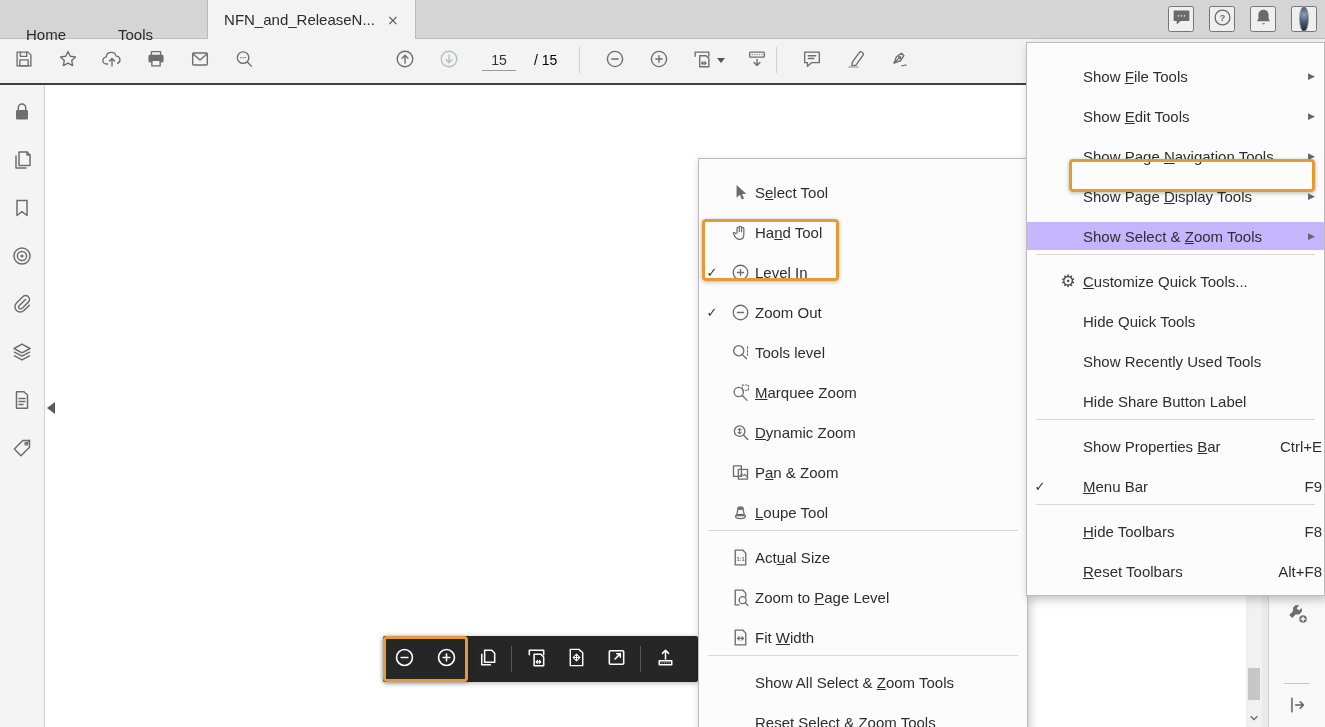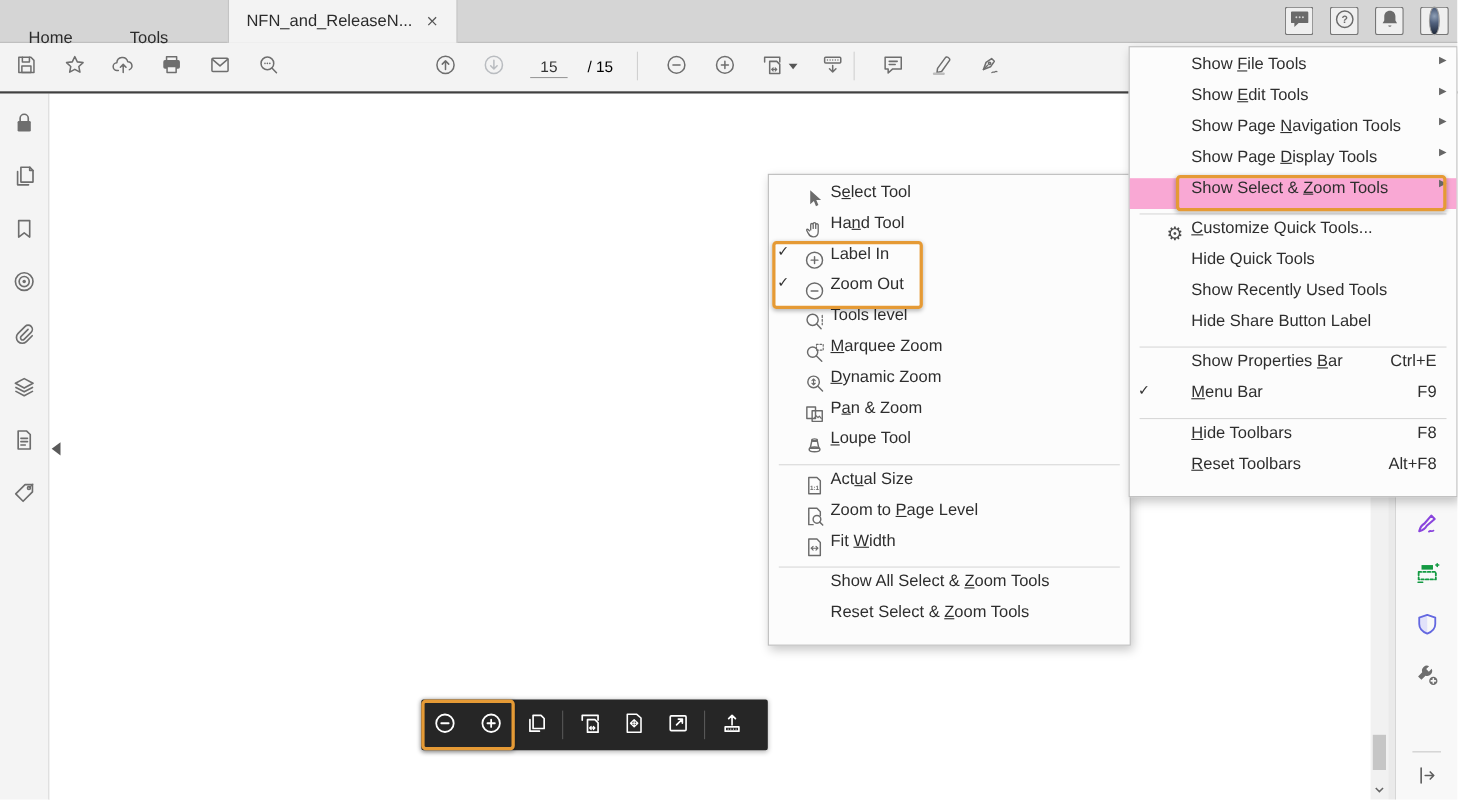--- a/index.html
+++ b/index.html
@@ -77,22 +77,22 @@
   .rb-sep{position:absolute;left:15px;top:600px;width:26px;height:1px;background:#c8c8c8;}
   .rb-expand{position:absolute;left:0;right:0;top:610px;display:flex;justify-content:center;color:#5e5e5e;}
   .rb-expand svg{width:22px;height:22px;}
 
   
   .menu{position:absolute;background:#fcfcfc;border:1px solid #bcbcbc;
         box-shadow:2px 4px 9px rgba(0,0,0,.22);z-index:10;padding:7px 0 10px 0;
         box-sizing:border-box;font-size:15px;color:#2e2e2e;}
   .menu-center{left:698px;top:158px;width:330px;}
   .menu-right{left:1026px;top:42px;width:299px;}
-  .mi{height:28px;display:flex;position:relative;padding-right:18px;}
-  .mi.hl{background:#f9a8d4;}
+  .mi{height:28px;display:flex;align-items:center;position:relative;padding-right:2px;margin-top:12px;}
+  .mi.hl{background:#c4b5fd;}
   .mi-check{width:26px;text-align:center;font-size:13px;color:#333;flex:0 0 26px;}
   .mi-icn{width:30px;flex:0 0 30px;display:flex;align-items:center;justify-content:center;color:#6b6b6b;}
   .mi-icn svg{width:21px;height:21px;}
   .mi-icn .gear{font-size:17px;color:#4a4a4a;line-height:1;}
   .mi-label{white-space:nowrap;}
   .mn{text-decoration:underline;}
   .mi-short{margin-left:auto;white-space:nowrap;}
   .mi-arrow{position:absolute;right:9px;font-size:9px;color:#666;}
   .msep{height:1px;background:#d8d8d8;margin:4px 9px;}
   .callout{position:absolute;border:3px solid var(--accent,#e59a35);border-radius:4px;
@@ -448,21 +448,21 @@
       <span class="mi-label">Ha<span class="mn">n</span>d Tool</span>
     </div>
     <div class="mi">
       <span class="mi-check glyph">✓</span>
       <span class="mi-icn">
         <svg viewBox="0 0 24 24" fill="none" stroke="currentColor" stroke-width="1.5" stroke-linecap="round" stroke-linejoin="round">
           <circle cx="12" cy="12" r="8.3"></circle>
           <path d="M8.5 12h7M12 8.5v7"></path>
         </svg>
       </span>
-      <span class="mi-label">Label In</span>
+      <span class="mi-label">Level In</span>
     </div>
     <div class="mi">
       <span class="mi-check glyph">✓</span>
       <span class="mi-icn">
         <svg viewBox="0 0 24 24" fill="none" stroke="currentColor" stroke-width="1.5" stroke-linecap="round" stroke-linejoin="round">
           <circle cx="12" cy="12" r="8.3"></circle>
           <path d="M8.5 12h7"></path>
         </svg>
       </span>
       <span class="mi-label">Zoom Out</span>

